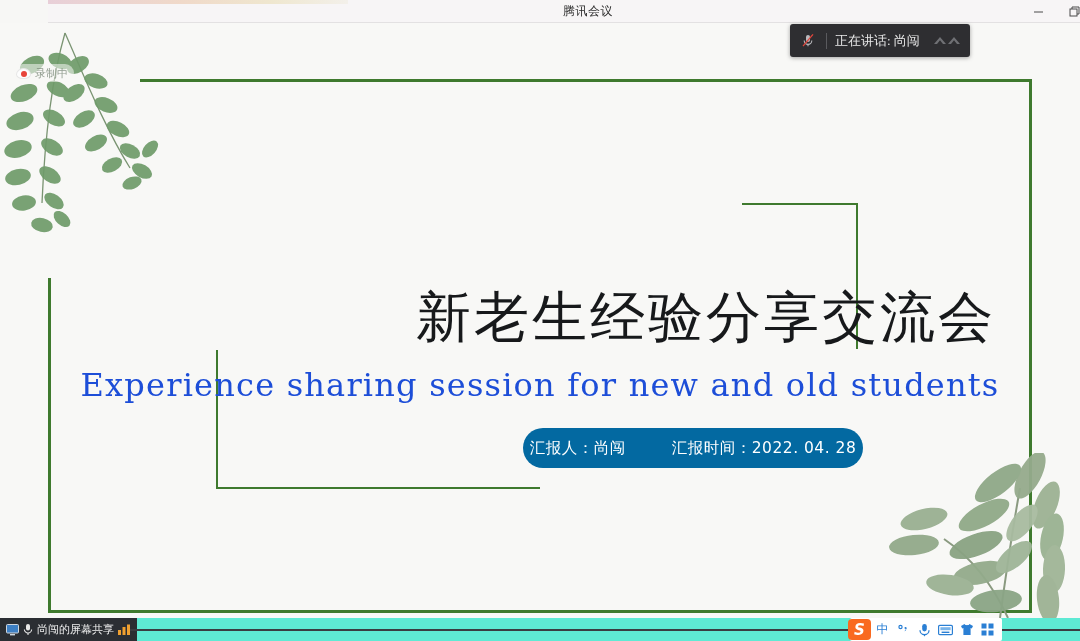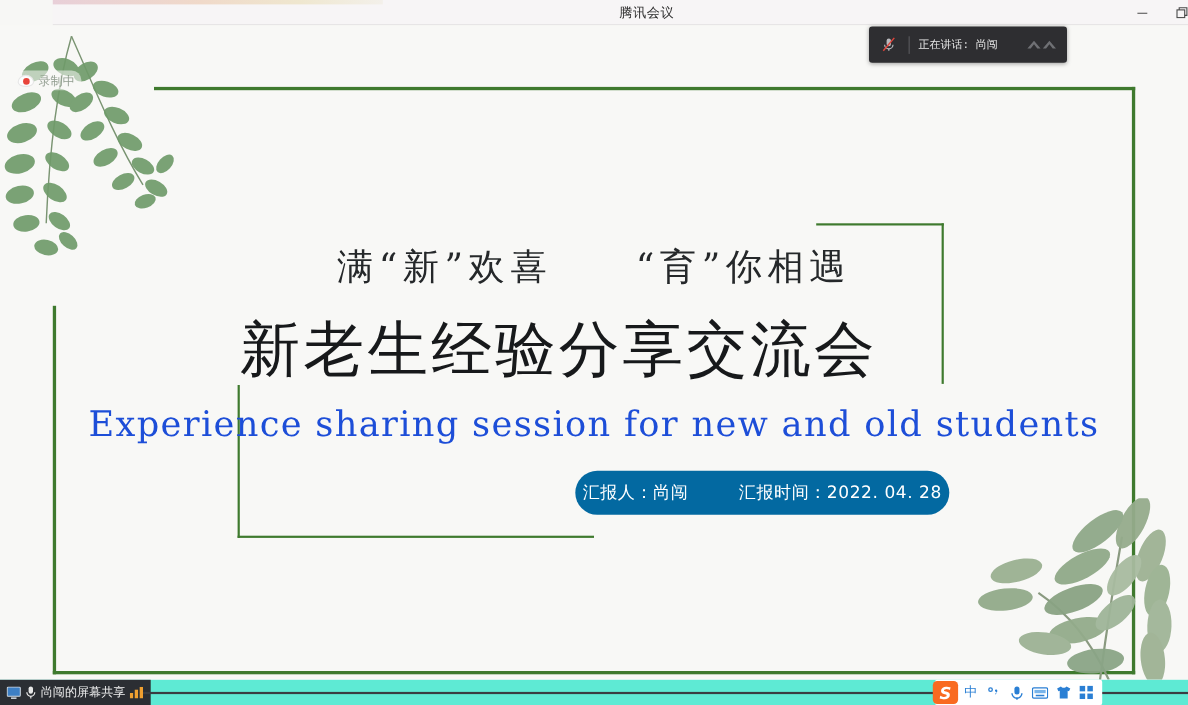--- a/index.html
+++ b/index.html
@@ -26,40 +26,40 @@
   
   .frame-line { position:absolute; background:#3f7a2e; }
 
   
   .speakerbar { position:absolute; left:790px; top:24px; width:180px; height:33px;
     background:#2e2e31; border-radius:3px; display:flex; align-items:center;
     padding:0 8px; z-index:40; box-shadow:0 1px 4px rgba(0,0,0,.35); }
   .speaker-mic { width:20px; height:20px; display:flex; align-items:center; justify-content:center;
     flex:0 0 auto; }
   .speaker-div { width:1px; height:16px; background:#5a5a5e; margin:0 8px; flex:0 0 auto; }
-  .speaker-text { color:#e8e8e8; font-size:10px; white-space:nowrap;
-    font-family:Liberation Mono, monospace; flex:1 1 auto; }
+  .speaker-text { color:#e8e8e8; font-size:13px; white-space:nowrap;
+    font-family:Liberation Serif, serif; flex:1 1 auto; }
   .speaker-chev { display:flex; gap:1px; flex:0 0 auto; margin-left:4px; }
 
   
   .recbadge { position:absolute; left:14px; top:41px; height:18px; display:flex;
     align-items:center; gap:4px; z-index:30; padding:1px 6px 1px 2px;
     background:rgba(248,248,246,.55); border-radius:9px; }
   .rec-dot { width:15px; height:11px; border-radius:50% 50% 45% 45%/60% 60% 40% 40%;
     background:#fdfdfd; border:1px solid #e6e6e6; position:relative; flex:0 0 auto; }
   .rec-dot::after { content:""; position:absolute; left:4px; top:2px; width:6px; height:6px;
     border-radius:50%; background:#e8443a; }
   .rec-text { font-size:11px; color:#6a7a68; opacity:.72; white-space:nowrap;
     font-family:"DejaVu Sans","Liberation Sans",sans-serif; }
 
   
   .ppt-sub1 { position:absolute; left:0; top:198px; width:1080px; text-align:center;
     font-family:"DejaVu Serif","Liberation Serif",serif; font-size:33px; color:#25282a;
     letter-spacing:5px; white-space:pre; }
-  .ppt-title { position:absolute; left:0; top:258px; width:996px; text-align:center;
+  .ppt-title { position:absolute; left:0; top:258px; width:996px; text-align:right;
     font-family:"DejaVu Serif","Liberation Serif",serif; font-size:55px; color:#17191b;
     letter-spacing:3px; font-weight:400;padding-left:20px; }
   .ppt-sub2 { position:absolute; left:0; top:343px; width:1080px; text-align:center;
     font-family:"DejaVu Serif","Liberation Serif",serif; font-size:32px; color:#1d4ed8;
     letter-spacing:1.2px; }
 
   
   .pill { position:absolute; left:523px; top:405px; width:340px; height:40px;
     background:#0369a1; border-radius:20px; display:flex; align-items:center;
     justify-content:center; gap:46px; }
@@ -175,21 +175,20 @@
       <ellipse cx="168" cy="146" rx="24" ry="11" fill="#9db293" transform="rotate(-96 168 146)"></ellipse>
       <ellipse cx="116" cy="148" rx="26" ry="11" fill="#8ba586" transform="rotate(-6 116 148)"></ellipse>
       <ellipse cx="44" cy="66" rx="24" ry="10" fill="#9ab091" transform="rotate(-14 44 66)"></ellipse>
       <ellipse cx="34" cy="92" rx="25" ry="10" fill="#92aa8a" transform="rotate(-6 34 92)"></ellipse>
       <ellipse cx="142" cy="70" rx="22" ry="10" fill="#a8bba0" transform="rotate(-52 142 70)"></ellipse>
       <ellipse cx="134" cy="104" rx="22" ry="10" fill="#9fb598" transform="rotate(-40 134 104)"></ellipse>
       <ellipse cx="70" cy="132" rx="24" ry="10" fill="#9cb294" transform="rotate(8 70 132)"></ellipse>
     </g>
   </svg>
 
-  <div class="ppt-sub1">满“新”欢喜　　“育”你相遇</div>
   <div class="ppt-title">新老生经验分享交流会</div>
   <div class="ppt-sub2">Experience sharing session for new and old students</div>
 
   <div class="pill">
     <span>汇报人：尚闯</span>
     <span>汇报时间：2022. 04. 28</span>
   </div>
 
   <div class="recbadge">
     <div class="rec-dot"></div>

